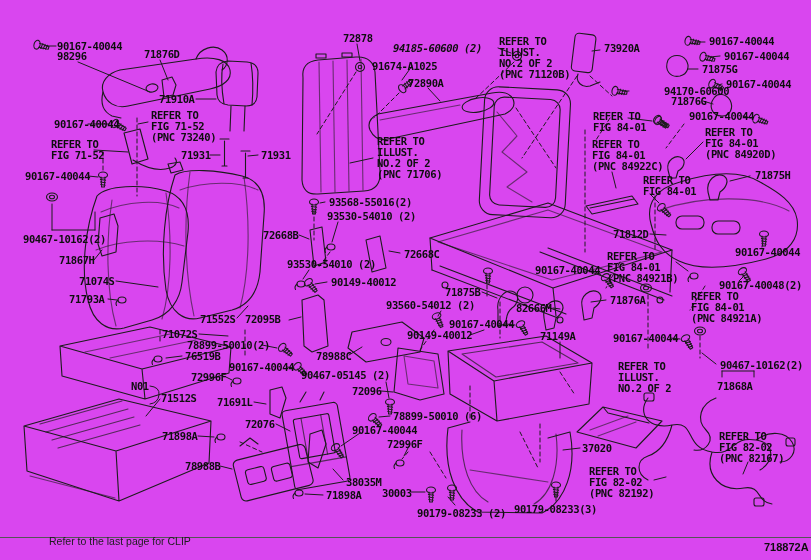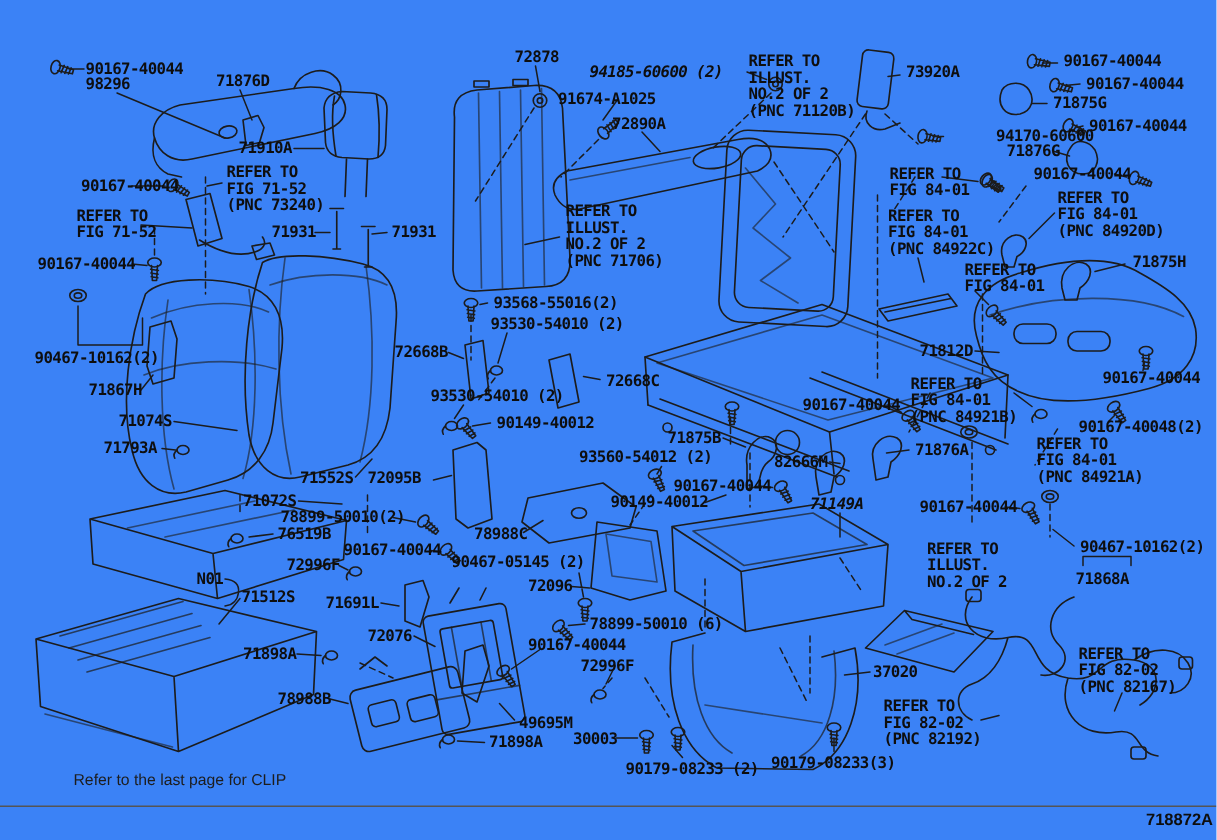--- a/index.html
+++ b/index.html
@@ -1,26 +1,26 @@
 <!DOCTYPE html>
 <html><head>
 <meta charset="utf-8">
 <style>
   html,body{margin:0;padding:0;background:#fff;}
-  .canvas{position:relative;width:811px;height:560px;background:#3b82f6;overflow:hidden;}
+  .canvas{position:relative;width:811px;height:560px;background:#d946ef;overflow:hidden;}
   .part-label{
     position:absolute;
     font:bold 10.5px "DejaVu Sans Mono", "Liberation Mono", monospace;
     color:#0e0e0e;
     letter-spacing:-0.4px;
     line-height:11px;
     white-space:pre;
   }
   .footer-clip{
-    position:absolute;left:9px;top:514px;
+    position:absolute;left:9px;top:535px;
     font:10.5px "Liberation Sans", sans-serif;color:#1d1d1d;padding-left:40px;
   }
   .footer-n01{
     position:absolute;left:8px;top:543px;
     font:600 10px "Liberation Sans", sans-serif;color:#0e0e0e;
   }
   .doc-number{
     position:absolute;left:764px;top:541px;
     font:600 11px "Liberation Sans", sans-serif;color:#0e0e0e;
   }
@@ -342,25 +342,25 @@
       <div class="part-label" style="left: 445px; top: 287px;">71875B</div>
       <div class="part-label" style="left: 386px; top: 300px;">93560-54012 (2)</div>
       <div class="part-label" style="left: 516px; top: 303px;">82666M</div>
       <div class="part-label" style="left: 535px; top: 265px;">90167-40044</div>
       <div class="part-label" style="left: 449px; top: 319px;">90167-40044</div>
       <div class="part-label" style="left: 407px; top: 330px;">90149-40012</div>
       <div class="part-label" style="left: 245px; top: 314px;">72095B</div>
       <div class="part-label" style="left: 316px; top: 351px;">78988C</div>
       <div class="part-label" style="left: 301px; top: 370px;">90467-05145 (2)</div>
       <div class="part-label" style="left: 352px; top: 386px;">72096</div>
-      <div class="part-label" style="left: 540px; top: 331px; font-style: italic;">71149A</div>
+      <div class="part-label" style="left: 540px; top: 331px;">71149A</div>
       <div class="part-label" style="left: 393px; top: 411px;">78899-50010 (6)</div>
       <div class="part-label" style="left: 352px; top: 425px;">90167-40044</div>
       <div class="part-label" style="left: 387px; top: 439px;">72996F</div>
-      <div class="part-label" style="left: 346px; top: 477px;">49695M</div>
+      <div class="part-label" style="left: 346px; top: 477px;">38035M</div>
       <div class="part-label" style="left: 326px; top: 490px;">71898A</div>
       <div class="part-label" style="left: 382px; top: 488px;">30003</div>
       <div class="part-label" style="left: 417px; top: 508px;">90179-08233 (2)</div>
       <div class="part-label" style="left: 514px; top: 504px;">90179-08233(3)</div>
       <div class="part-label" style="left: 607px; top: 251px;">REFER TO
 FIG 84-01
 (PNC 84921B)</div>
       <div class="part-label" style="left: 719px; top: 280px;">90167-40048(2)</div>
       <div class="part-label" style="left: 610px; top: 295px;">71876A</div>
       <div class="part-label" style="left: 691px; top: 291px;">REFER TO

